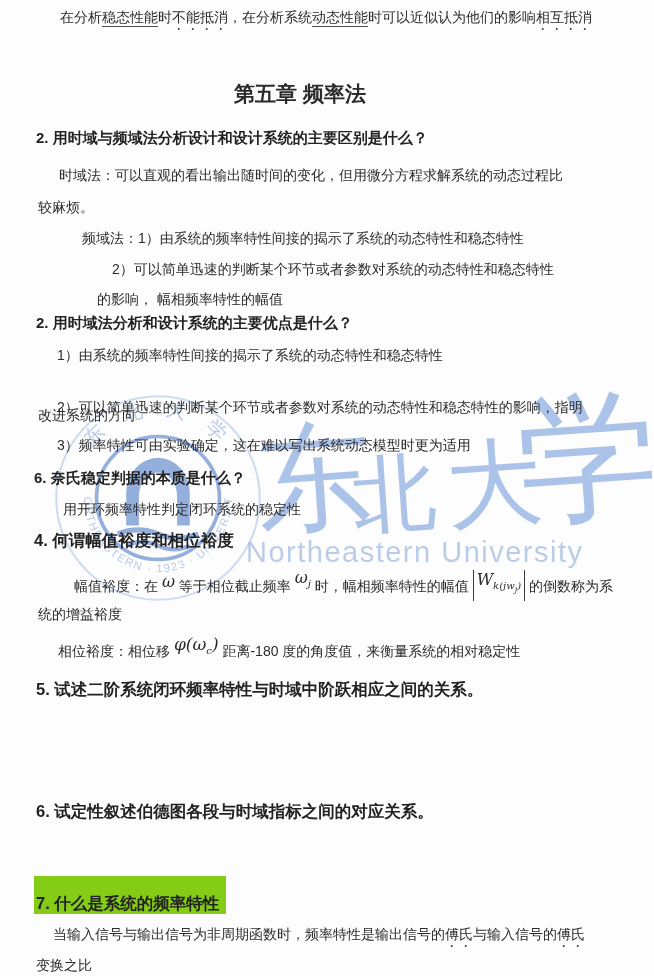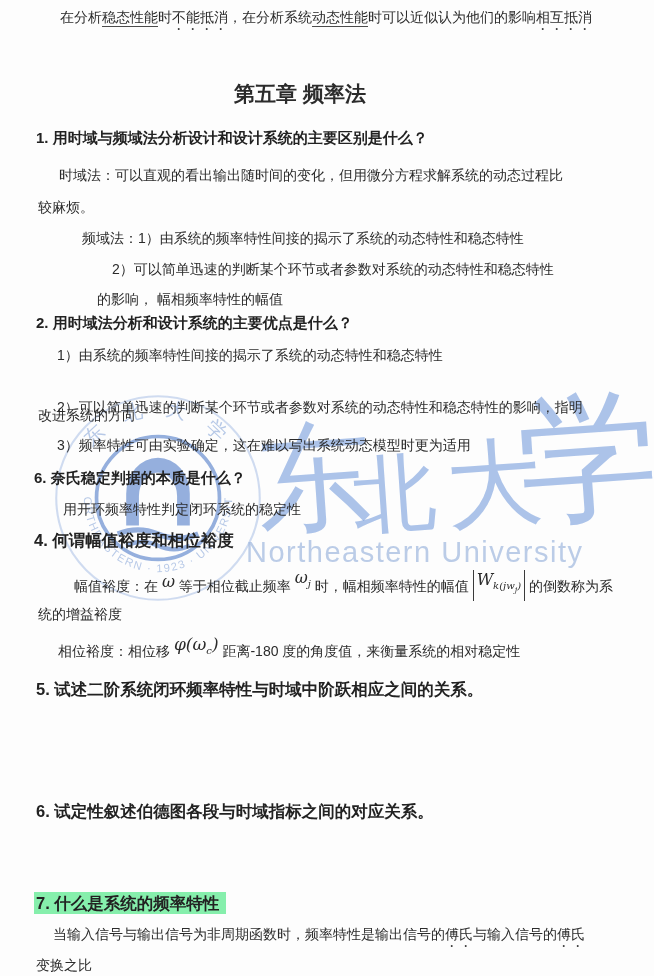--- a/index.html
+++ b/index.html
@@ -64,21 +64,21 @@
   .l-q4b { left: 38px;  top: 604px; }
   .l-q4c { left: 58px;  top: 638px; }
 
   .l-q5h { left: 36px;  top: 678px; }
   .l-q6h { left: 36px;  top: 800px; }
 
   .l-q7h { left: 34px;  top: 892px; }
   .l-q7a { left: 53px;  top: 924px; }
   .l-q7b { left: 36px;  top: 955px; }
 
-  .hl { background: #86efac; padding: 2px 7px 2px 2px; }
+  .hl { background: #84cc16; padding: 18px 7px 2px 2px; }
 
   
   .seg-underline { border-bottom: 1px solid #4a4a4a; padding-bottom: 1px; }
   .seg-dots {
     -webkit-text-emphasis: filled dot #3a3a3a;
     -webkit-text-emphasis-position: under;
     text-emphasis: filled dot #3a3a3a;
     text-emphasis-position: under right;
   }
 
@@ -128,21 +128,21 @@
     <span class="cal cal3">学</span>
     <div class="wm-latin">Northeastern University</div>
   </div>
 
   <div class="content">
 
     <div class="line l-intro"><span>在分析</span><span class="seg-underline">稳态性能</span><span>时</span><span class="seg-dots">不能抵消</span><span>，在分析系统</span><span class="seg-underline">动态性能</span><span>时可以近似认为他们的影响</span><span class="seg-dots">相互抵消</span></div>
 
     <div class="line l-title">第五章 频率法</div>
 
-    <div class="line hd l-q1h">1. 用时域与频域法分析设计和设计系统的主要区别是什么？</div>
+    <div class="line hd l-q1h">2. 用时域与频域法分析设计和设计系统的主要区别是什么？</div>
     <div class="line l-q1a">时域法：可以直观的看出输出随时间的变化，但用微分方程求解系统的动态过程比</div>
     <div class="line l-q1b">较麻烦。</div>
     <div class="line l-q1c">频域法：1）由系统的频率特性间接的揭示了系统的动态特性和稳态特性</div>
     <div class="line l-q1d">2）可以简单迅速的判断某个环节或者参数对系统的动态特性和稳态特性</div>
     <div class="line l-q1e">的影响， 幅相频率特性的幅值</div>
 
     <div class="line hd l-q2h">2. 用时域法分析和设计系统的主要优点是什么？</div>
     <div class="line l-q2a">1）由系统的频率特性间接的揭示了系统的动态特性和稳态特性</div>
     <div class="line l-q2b">2）可以简单迅速的判断某个环节或者参数对系统的动态特性和稳态特性的影响，指明</div>
     <div class="line l-q2c">改进系统的方向</div>

